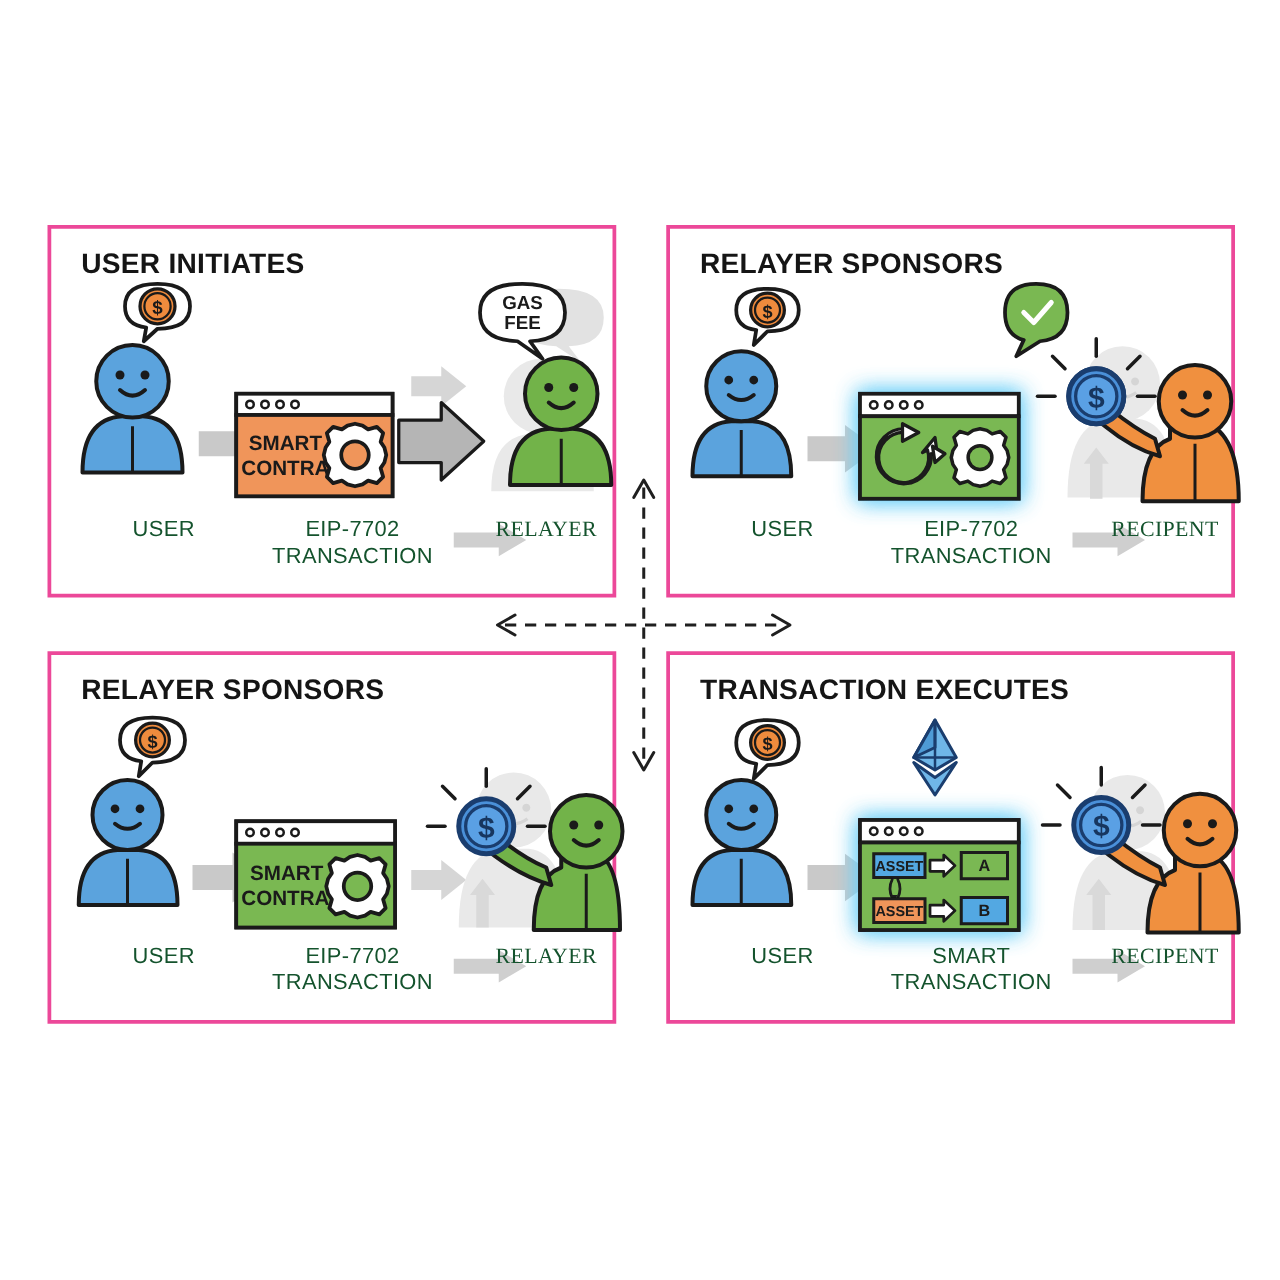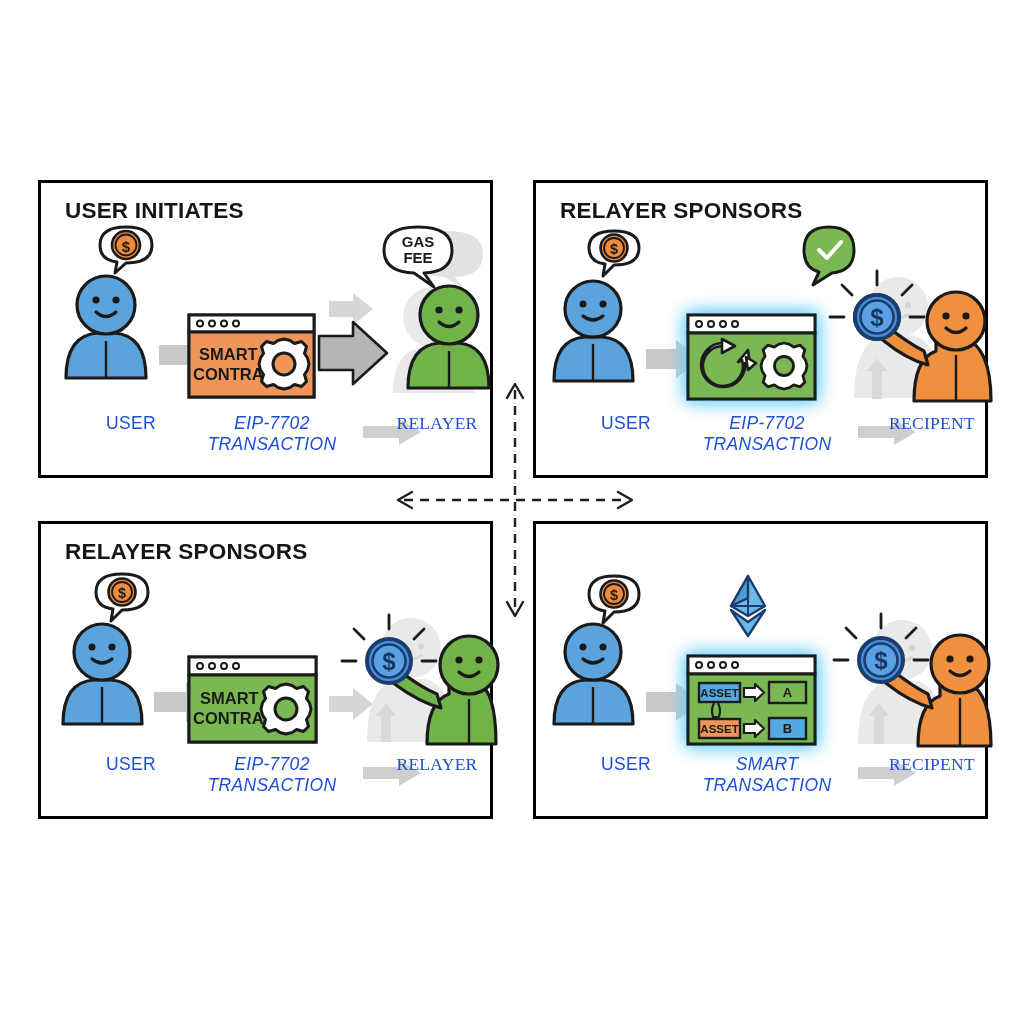--- a/index.html
+++ b/index.html
@@ -18,21 +18,21 @@
   #canvas {
     position: absolute;
     left: 0; top: 0;
     width: 1024px;
     height: 1024px;
   }
 
   .panel {
     position: absolute;
     background: #ffffff;
-    border: 3px solid #000000;
+    border: 3px solid #ec4899;
     box-sizing: border-box;
   }
   .p-tl { left: 38px;  top: 180px; width: 455px; height: 298px; }
   .p-tr { left: 533px; top: 180px; width: 455px; height: 298px; }
   .p-bl { left: 38px;  top: 521px; width: 455px; height: 298px; }
   .p-br { left: 533px; top: 521px; width: 455px; height: 298px; }
 
   .panel-title {
     position: absolute;
     left: 24px;
@@ -55,27 +55,27 @@
     position: absolute;
     left: 0;
     top: 224px;
     width: 100%;
     height: 70px;
   }
   .foot-label {
     position: absolute;
     font-size: 17.5px;
     font-weight: 400;
-    color: #1d4ed8;
+    color: #14532d;
     letter-spacing: 0.3px;
     white-space: nowrap;
     text-align: center;
   }
   .foot-user   { left: 30px;  top: 6px; width: 120px; }
-  .foot-mid    { left: 136px; top: 6px; width: 190px; line-height: 1.18; font-style: italic; }
+  .foot-mid    { left: 146px; top: 6px; width: 190px; line-height: 1.18; }
   .foot-right  { left: 340px; top: 6px; width: 112px; font-family: Liberation Serif, serif; }
 
   .foot-arrow {
     position: absolute;
     left: 322px;
     top: 12px;
   }
 
   svg { display: block; overflow: visible; }
   .nosel { user-select: none; }
@@ -387,20 +387,21 @@
         <div>TRANSACTION</div>
       </div>
       <svg class="foot-arrow" width="62" height="26" viewBox="0 0 62 26">
         <polygon points="0,7 36,7 36,0 58,13 36,26 36,19 0,19" fill="#CFCFCF"></polygon>
       </svg>
       <div class="foot-label foot-right nosel">RELAYER</div>
     </div>
   </div>
 
   <div class="panel p-br">
+    <div class="panel-title nosel">TRANSACTION EXECUTES</div>
 
     <div class="stage">
       <svg width="455" height="185" viewBox="0 0 455 185">
         <defs>
           <filter id="glowB" x="-60%" y="-60%" width="220%" height="220%">
             <feGaussianBlur stdDeviation="9" result="b"></feGaussianBlur>
             <feFlood flood-color="#6FD0F7" flood-opacity="0.95" result="c"></feFlood>
             <feComposite in="c" in2="b" operator="in" result="g"></feComposite>
             <feMerge>
                 <feMergeNode in="g"></feMergeNode>

